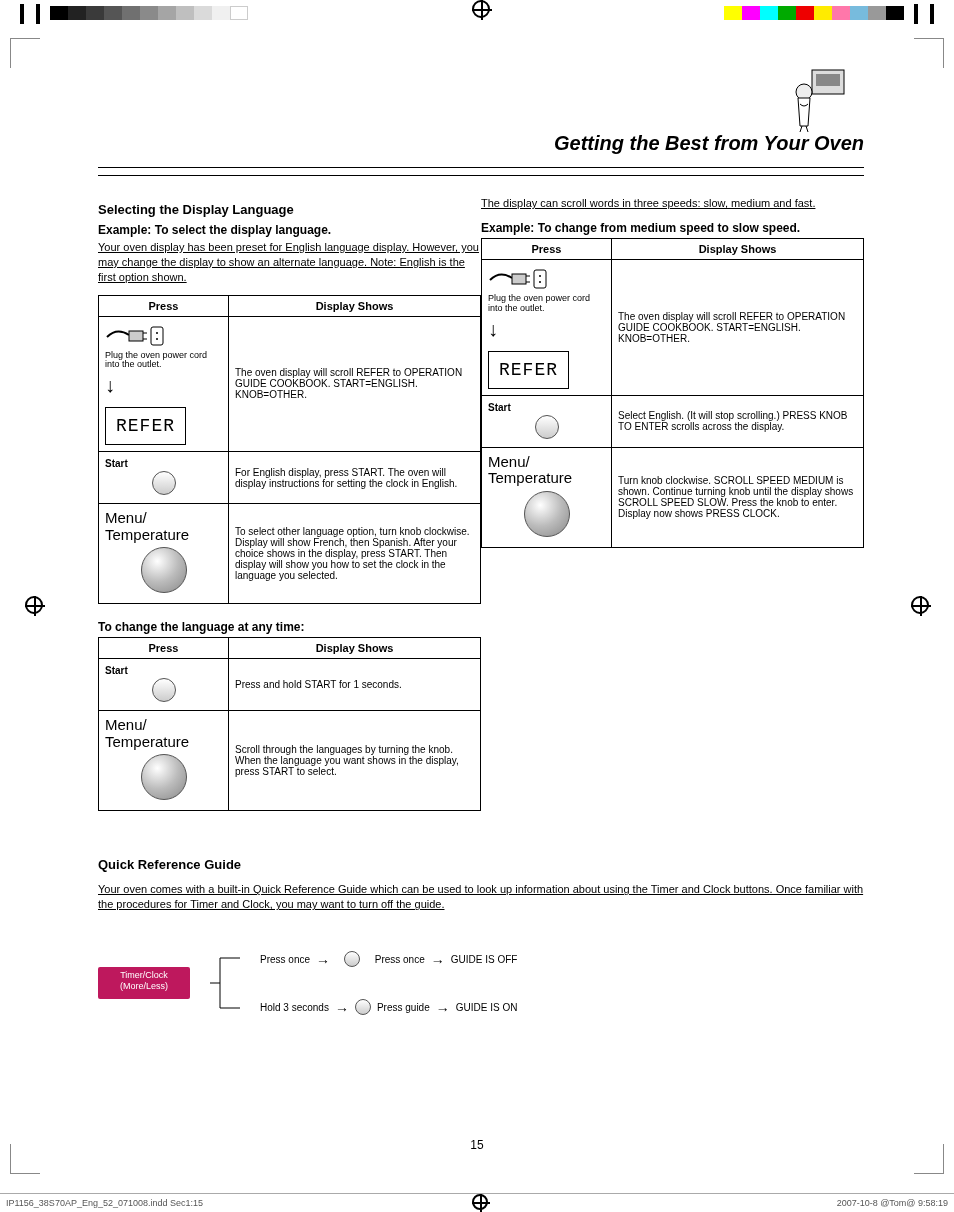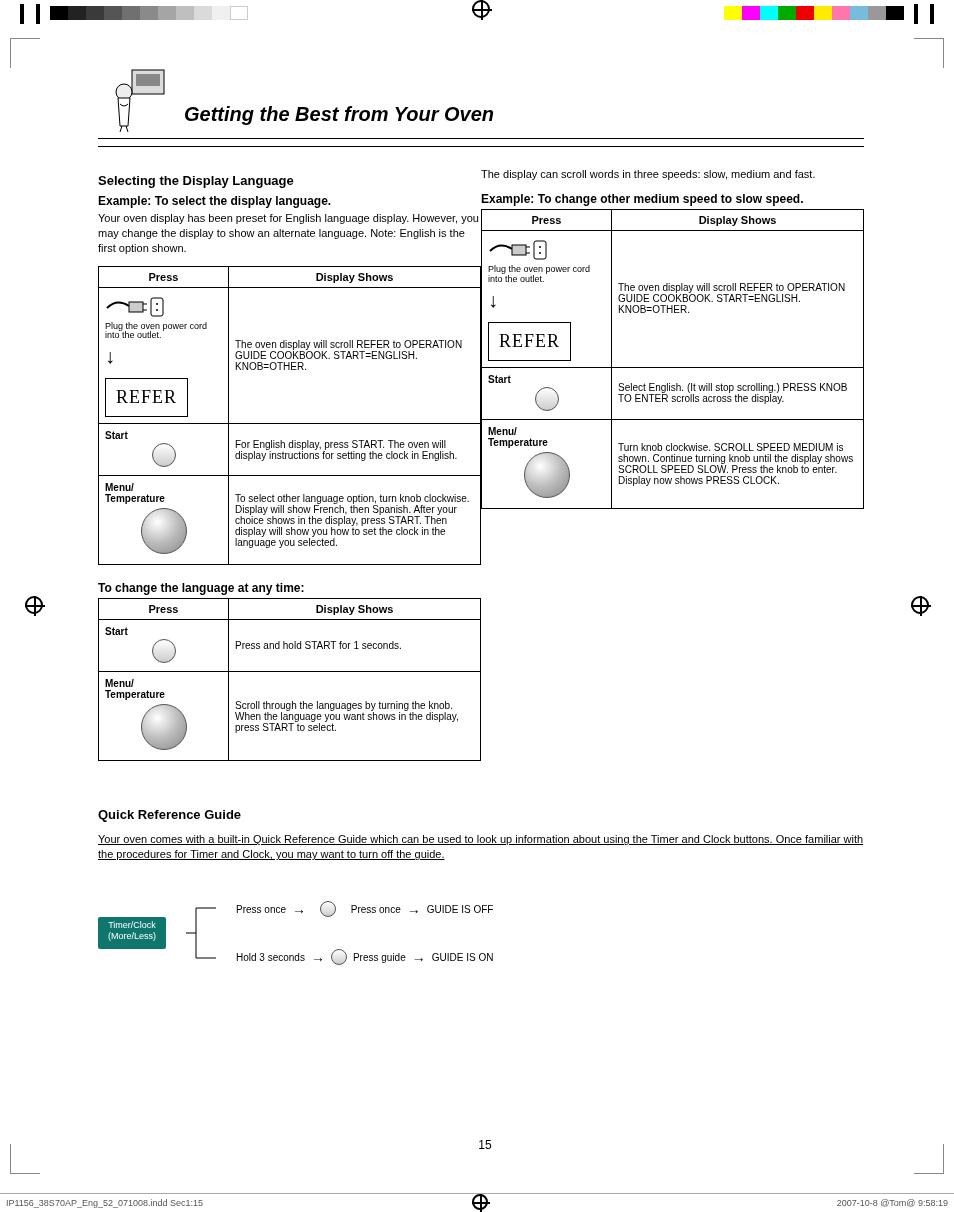--- a/index.html
+++ b/index.html
@@ -23,58 +23,58 @@
   .crop-bl { position:absolute; bottom:38px; left:10px; width:30px; height:30px; border-left:1px solid #888; border-bottom:1px solid #888; }
   .crop-br { position:absolute; bottom:38px; right:10px; width:30px; height:30px; border-right:1px solid #888; border-bottom:1px solid #888; }
   
   .side-target-l { position:absolute; left:25px; top:596px; width:18px; height:18px; border:2px solid #000; border-radius:50%; }
   .side-target-r { position:absolute; right:25px; top:596px; width:18px; height:18px; border:2px solid #000; border-radius:50%; }
   .side-target-l::before, .side-target-r::before { content:""; position:absolute; left:7px; top:-2px; width:2px; height:20px; background:#000; }
   .side-target-l::after, .side-target-r::after { content:""; position:absolute; top:7px; left:-2px; width:20px; height:2px; background:#000; }
   
   .page { position: absolute; top: 68px; left: 98px; width: 766px; }
   
-  .titlebar { display:flex; align-items:flex-end; border-bottom:1px solid #000; padding-bottom:6px; margin-bottom:6px; }
+  .titlebar { display:flex; align-items:flex-end; border-bottom:1px solid #000; padding-bottom:6px; margin-bottom:6px;flex-direction:column; }
   .chef-icon { width:70px; height:64px; margin-right:16px; flex:none; }
   .title-text { font-size:20px; font-weight:bold; font-style:italic; padding-bottom:6px; }
   .title-line2 { border-bottom:1px solid #000; height:2px; width:100%; margin-bottom:20px; }
   
   .columns { display:flex; }
   .col { flex:1; }
   
   .sec-head { font-weight:bold; font-size:13px; margin:6px 0 6px; }
   .sec-sub { font-weight:bold; font-size:12px; margin:4px 0 3px; }
-  .para { font-size:11px; line-height:1.35; margin-bottom:10px; }
+  .para { font-size:11px; line-height:1.35; margin-bottom:10px;text-decoration:underline; }
   
   .steptbl { width:100%; border-collapse:collapse; margin-bottom:16px; }
   .steptbl td { border:1px solid #000; vertical-align:middle; font-size:10px; padding:6px; }
   .steptbl td.icon-cell { width:130px; text-align:left; }
   .steptbl td.head { font-weight:bold; font-size:11px; text-align:center; padding:4px; }
-  .display-box { border:1px solid #000; display:inline-block; padding:8px 10px; font-family:Liberation Serif, serif; font-size:18px; letter-spacing:1px; margin-top:6px; }
+  .display-box { border:1px solid #000; display:inline-block; padding:8px 10px; font-family:Liberation Mono, monospace; font-size:18px; letter-spacing:1px; margin-top:6px; }
   .arrow-down { font-size:20px; display:block; margin:4px 0; }
   .startbtn-lbl { font-size:10px;font-weight:bold; }
   .startbtn-circ { width:24px; height:24px; border:1px solid #555; border-radius:50%; background:linear-gradient(#fff,#ccc); margin:2px auto; }
   .knob { width:46px; height:46px; border:1px solid #555; border-radius:50%; background:radial-gradient(circle at 35% 30%,#fff,#bbb,#888); margin:4px auto; }
-  .knob-lbl { font-size:10px; line-height:1.1;font-weight:bold; }
+  .knob-lbl { font-size:15px; line-height:1.1; }
   
   .quickref-head { font-weight:bold; font-size:13px; margin:30px 0 10px; }
   .qr-para { font-size:11px; line-height:1.35; margin-bottom:16px;text-decoration:underline; }
   
   .qr-diagram { display:flex; align-items:center; gap:20px; font-size:10px; position:relative; height:110px; }
-  .qr-btn { width:68px; height:32px; background:#0f766e; color:#fff; font-size:9px; text-align:center; padding-top:3px; line-height:1.2; border-radius:2px; flex:none; }
+  .qr-btn { width:92px; height:32px; background:#be185d; color:#fff; font-size:9px; text-align:center; padding-top:3px; line-height:1.2; border-radius:2px; flex:none; }
   .qr-branch { display:flex; flex-direction:column; gap:28px; }
   .qr-row { display:flex; align-items:center; gap:6px; white-space:nowrap; }
   .arr { font-size:14px; }
   
   .footer { position:absolute; bottom:0; left:0; width:100%; border-top:1px solid #aaa; padding:4px 6px; font-size:9px; color:#555; display:flex; justify-content:space-between; }
   .foot-target { position:absolute; left:472px; bottom:2px; width:16px; height:16px; border:2px solid #000; border-radius:50%; }
   .foot-target::before { content:""; position:absolute; left:6px; top:-2px; width:2px; height:18px; background:#000; }
   .foot-target::after { content:""; position:absolute; top:6px; left:-2px; width:18px; height:2px; background:#000; }
   
-  .page-num { position:absolute; left:50%; transform:translateX(-50%); bottom:60px; font-size:12px;margin-left:8px; }
+  .page-num { position:absolute; left:50%; transform:translateX(-50%); bottom:60px; font-size:12px; }
 </style>
 </head>
 <body>
 
 <div class="print-row">
   <span class="reg-mark-outer reg-left1"></span>
     <span class="reg-mark-outer reg-left2"></span>
   <div class="gray-bar">
     <span style="background:#000"></span>
       <span style="background:#222"></span>
@@ -193,21 +193,21 @@
             <div class="knob"></div>
           </td>
           <td>Scroll through the languages by turning the knob. When the language you want shows in the display, press START to select.</td>
         </tr>
       </tbody>
         </table>
     </div>
 
     <div class="col">
       <div class="para">The display can scroll words in three speeds: slow, medium and fast.</div>
-      <div class="sec-sub">Example: To change other medium speed to slow speed.</div>
+      <div class="sec-sub">Example: To change from medium speed to slow speed.</div>
 
       <table class="steptbl">
         <tbody>
             <tr>
               <td class="head">Press</td>
               <td class="head">Display Shows</td>
             </tr>
         <tr>
           <td class="icon-cell">
             <svg width="60" height="24">

